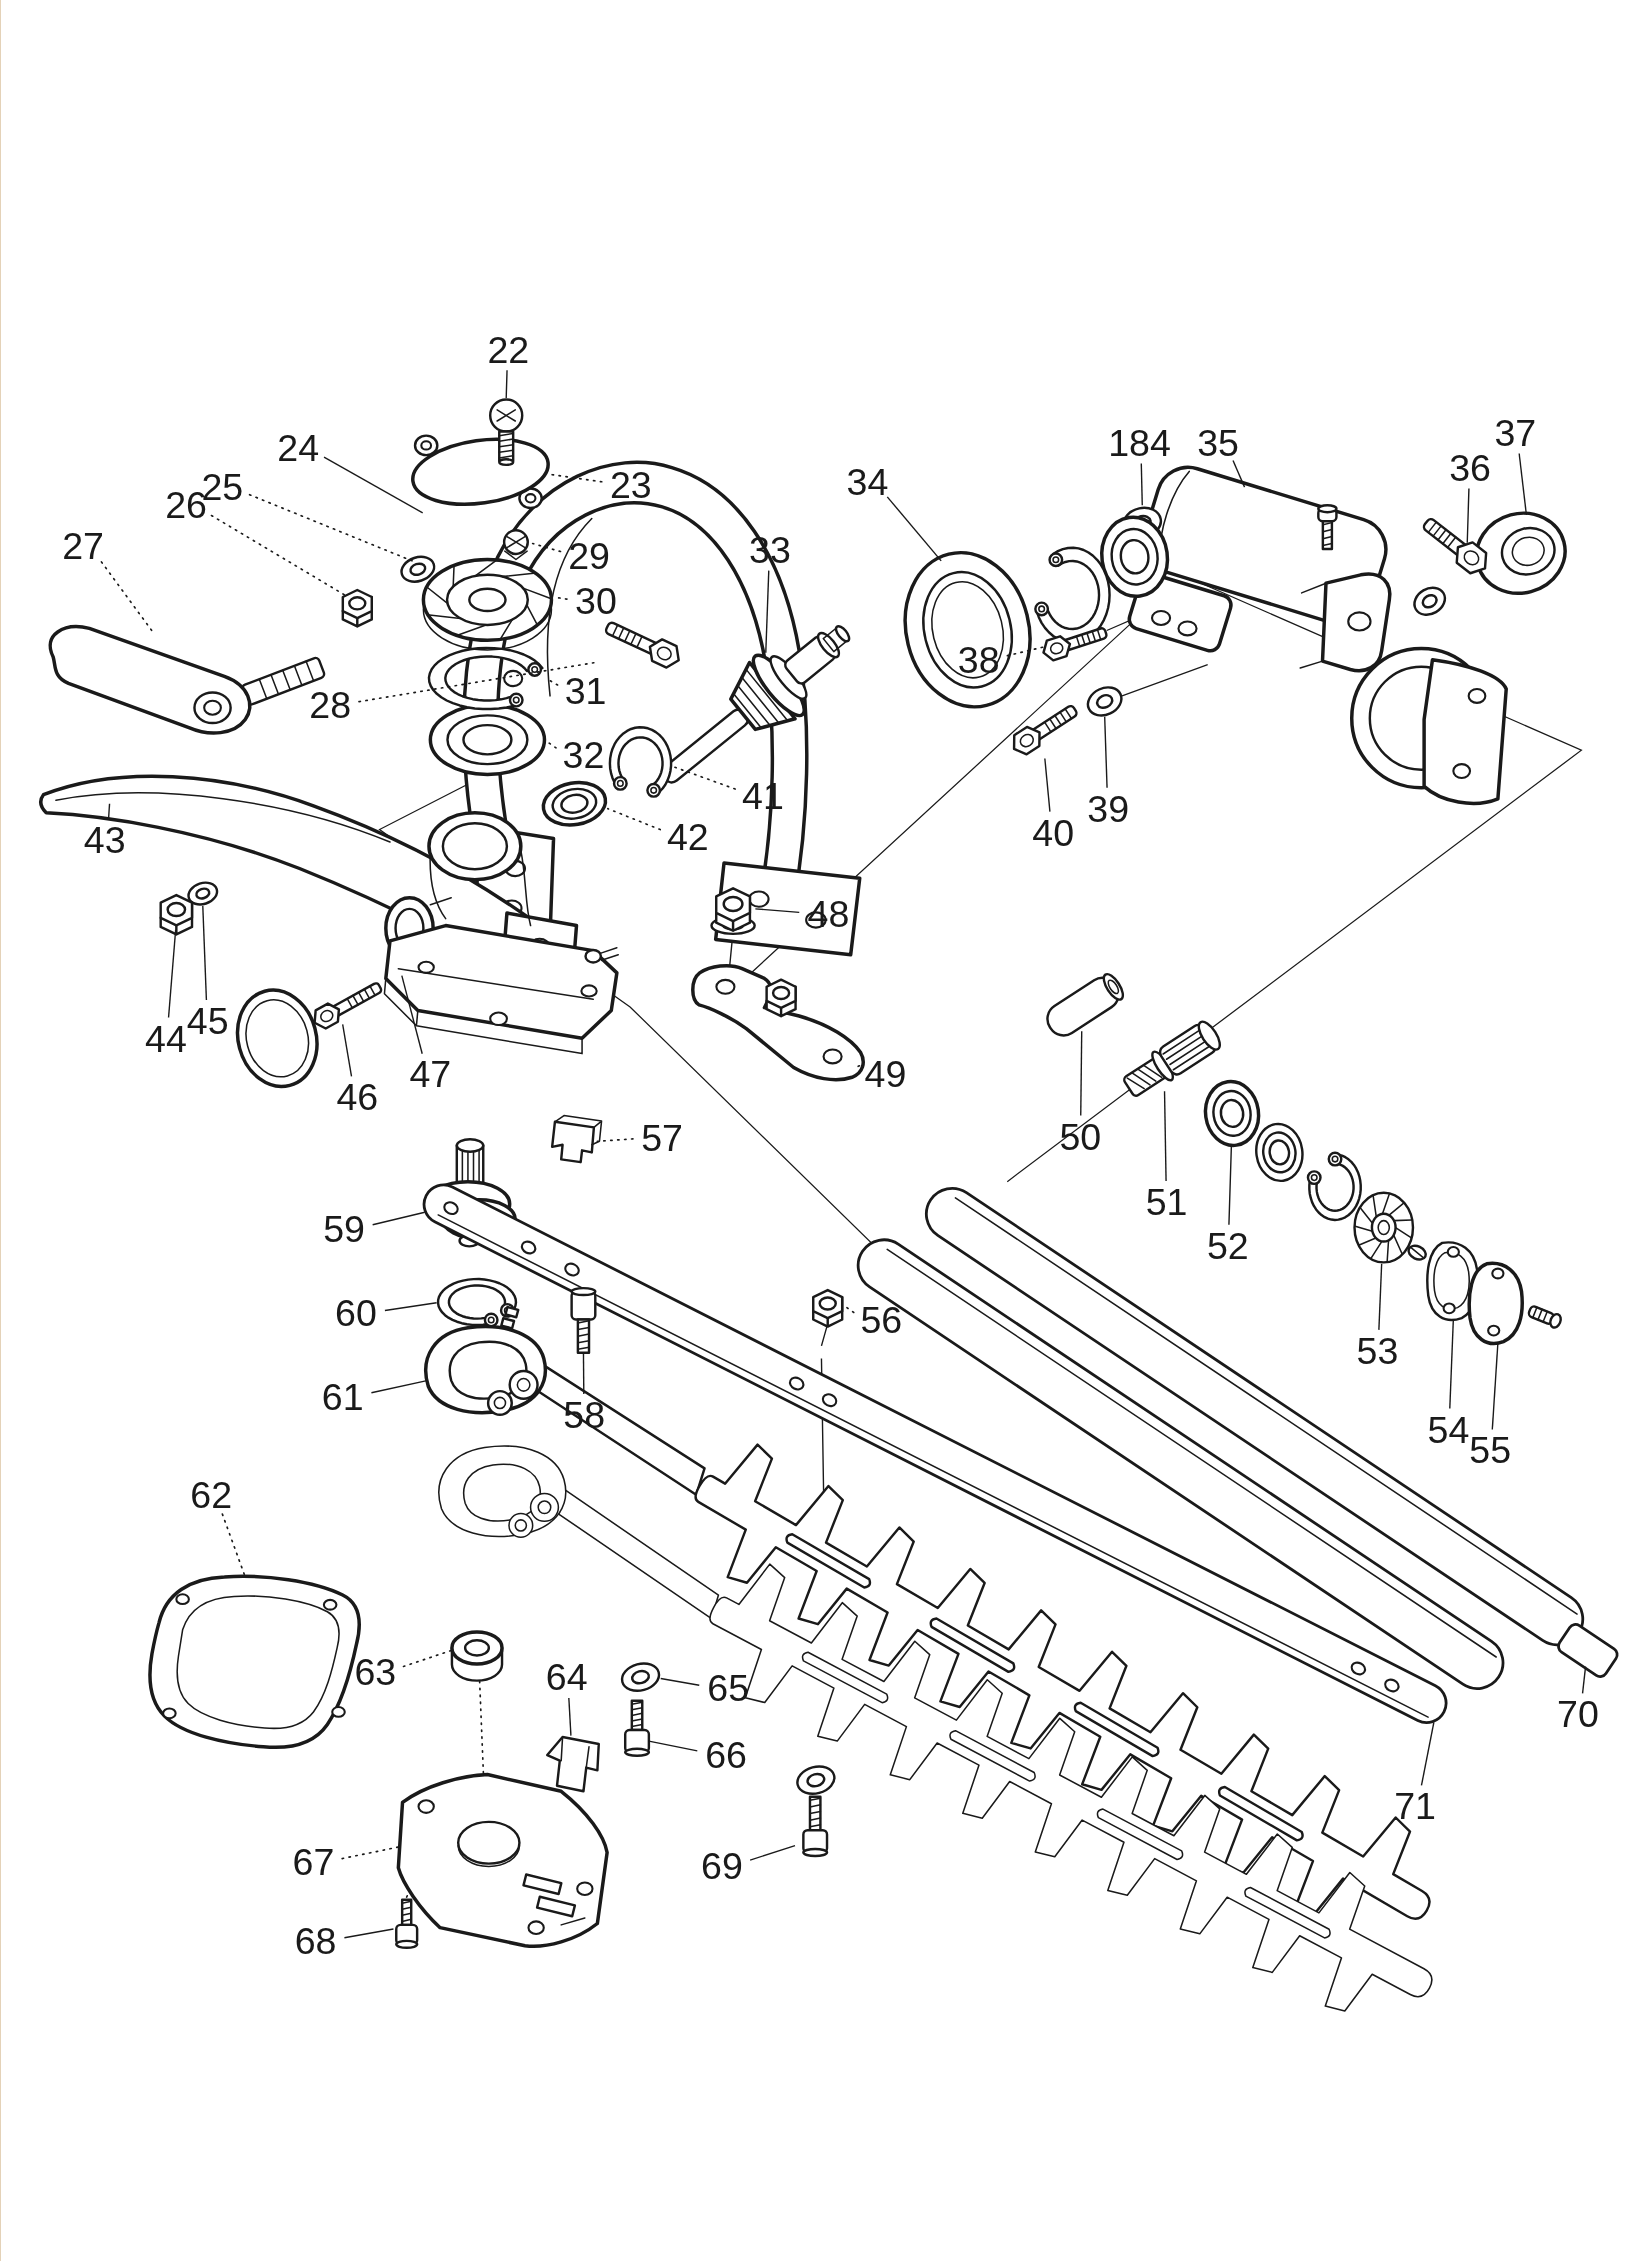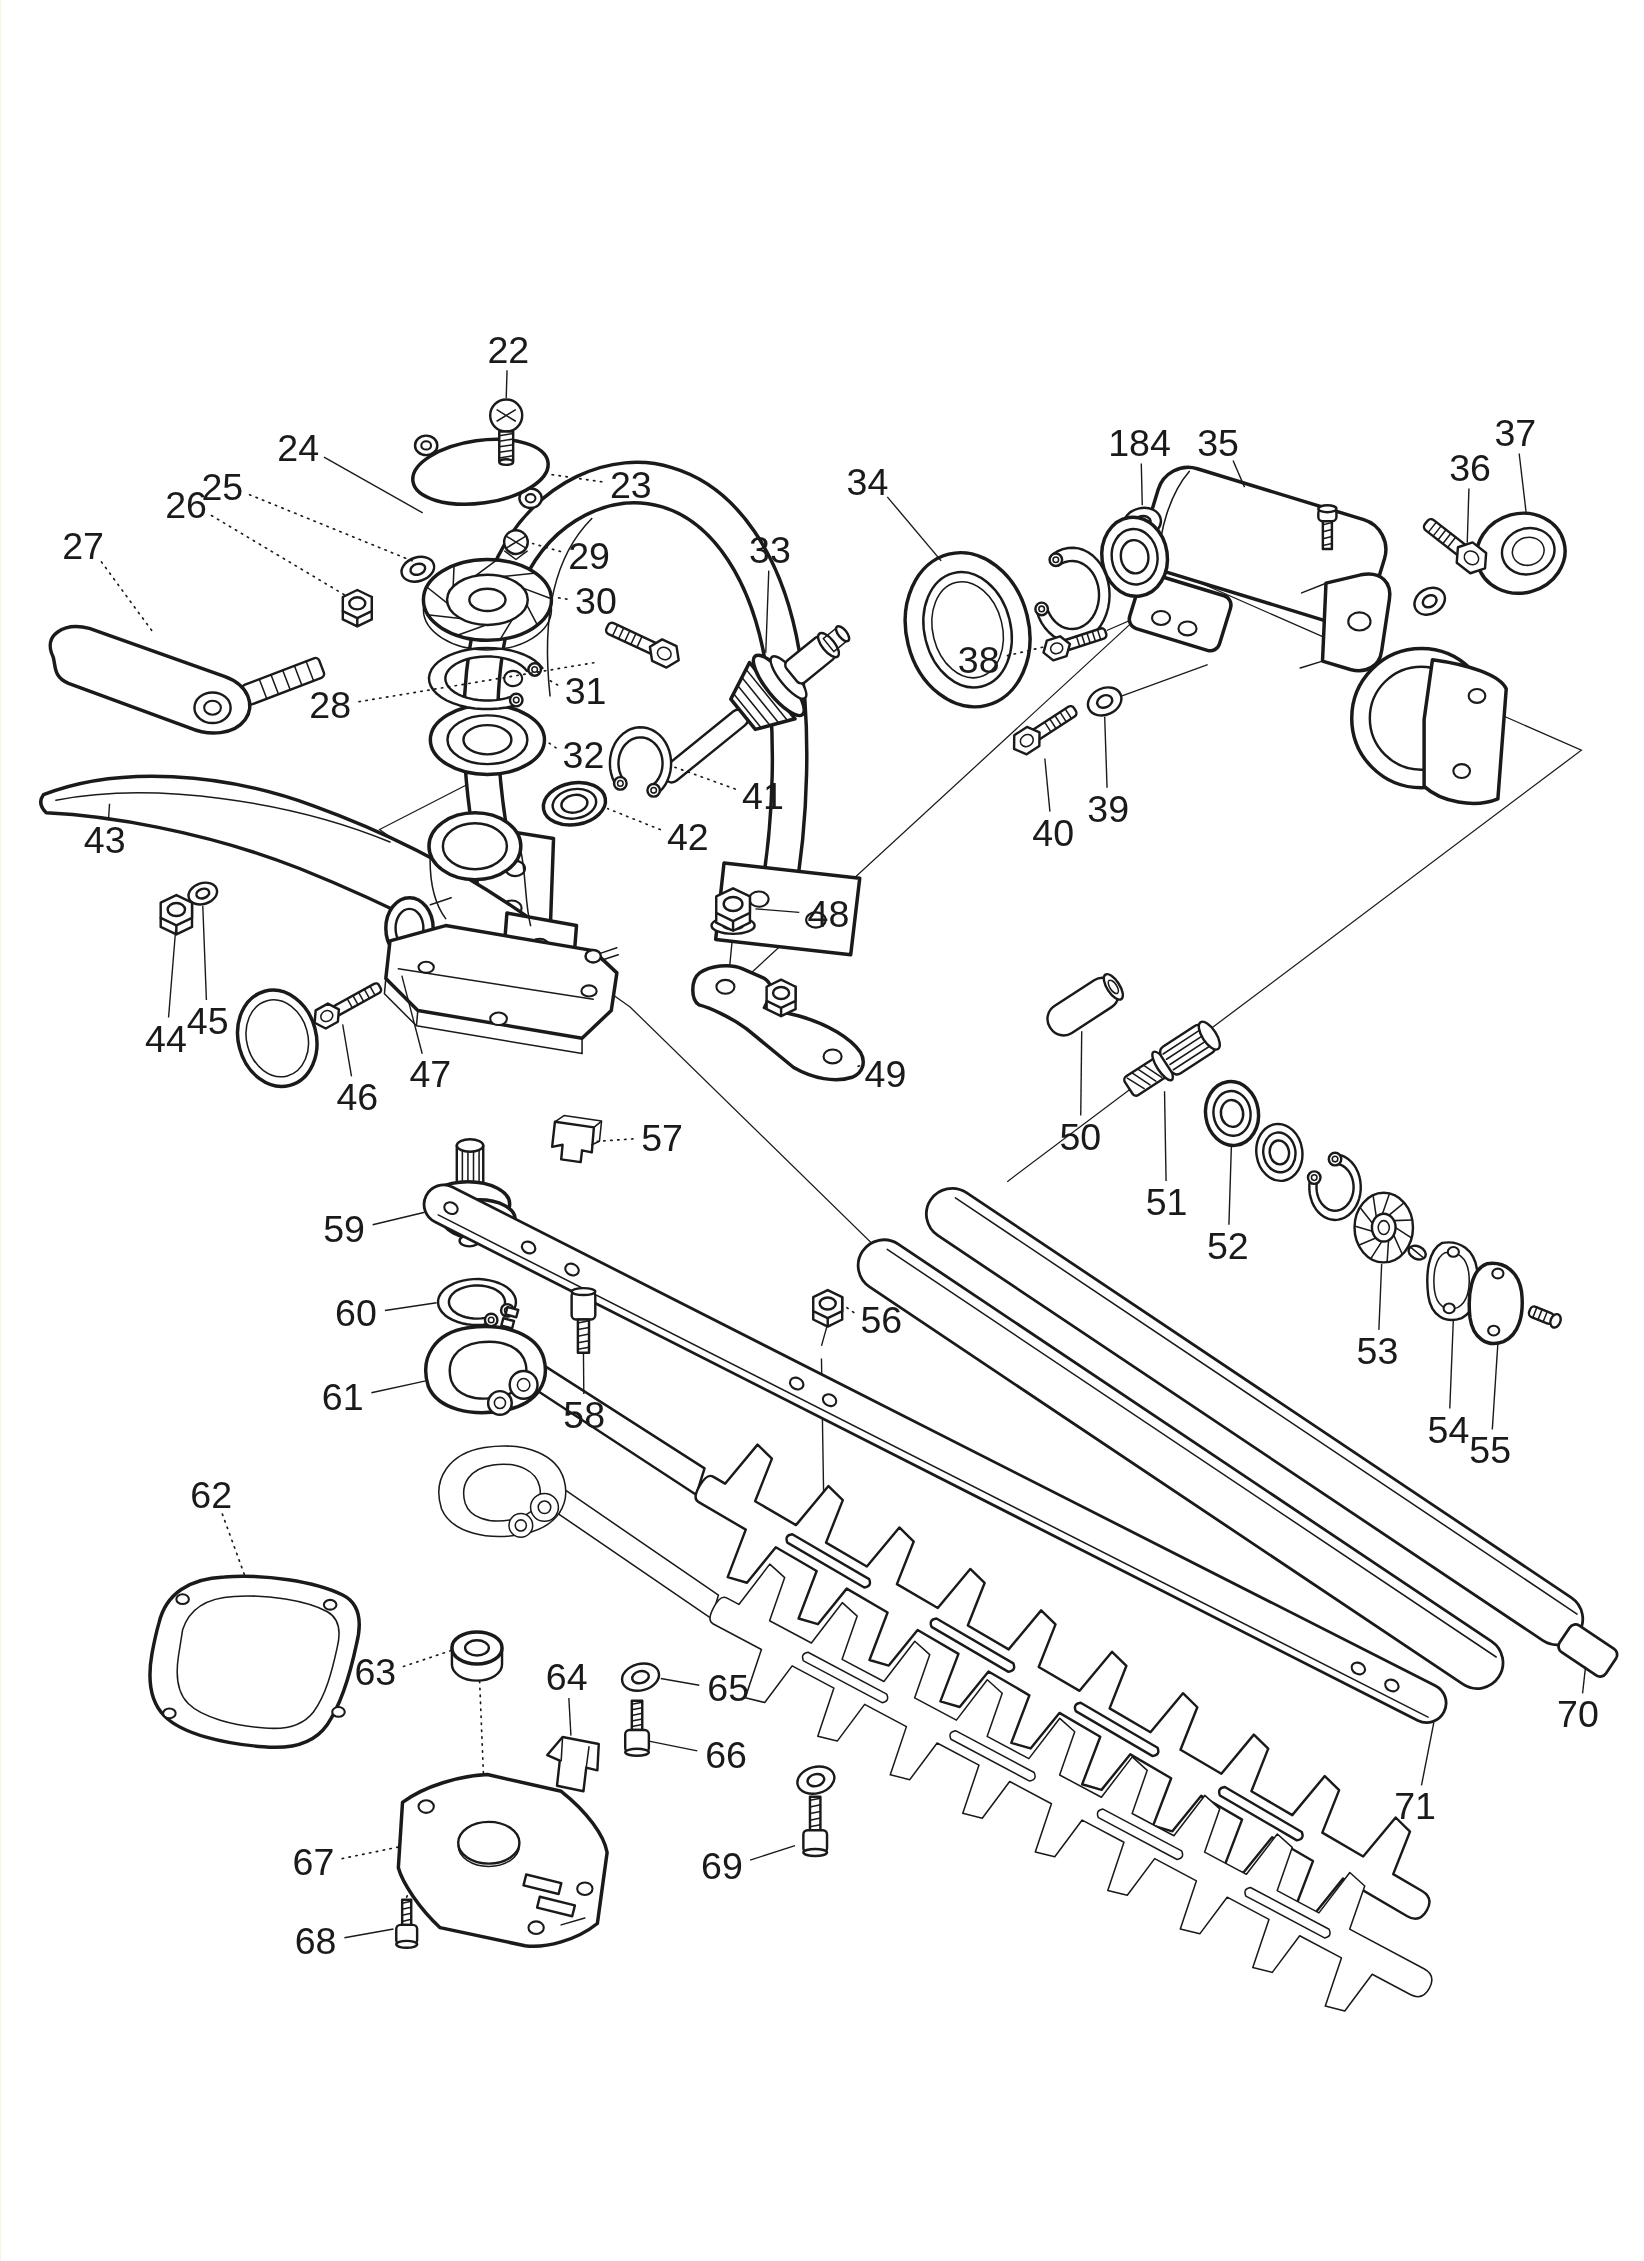--- a/index.html
+++ b/index.html
@@ -1,16 +1,16 @@
 <!DOCTYPE html>
 <html style="font-size:11px"><head>
 <meta charset="utf-8">
 <style>
   html,body{margin:0;padding:0;background:#fff;}
-  .page{width:1645px;height:2261px;background:#bef264;position:relative;overflow:hidden;}
+  .page{width:1645px;height:2261px;background:#a16207;position:relative;overflow:hidden;}
   svg{display:block;}
   .p   {fill:#fff;stroke:#1a1a1a;stroke-width:5;stroke-linejoin:round;stroke-linecap:round;}
   .p2  {fill:#fff;stroke:#1a1a1a;stroke-width:3.5;stroke-linejoin:round;stroke-linecap:round;}
   .w4  {stroke-width:4;}
   .thin{fill:none;stroke:#1a1a1a;stroke-width:2.2;stroke-linejoin:round;stroke-linecap:round;}
   .thin2{fill:#fff;stroke:#1a1a1a;stroke-width:2.2;stroke-linejoin:round;}
   .t1  {fill:none;stroke:#1a1a1a;stroke-width:1.8;}
   .hole{fill:#fff;stroke:#1a1a1a;stroke-width:3;}
   .lead{fill:none;stroke:#1a1a1a;stroke-width:2.4;stroke-dasharray:2 8;stroke-linecap:round;}
   .lead-solid{fill:none;stroke:#1a1a1a;stroke-width:2;}

